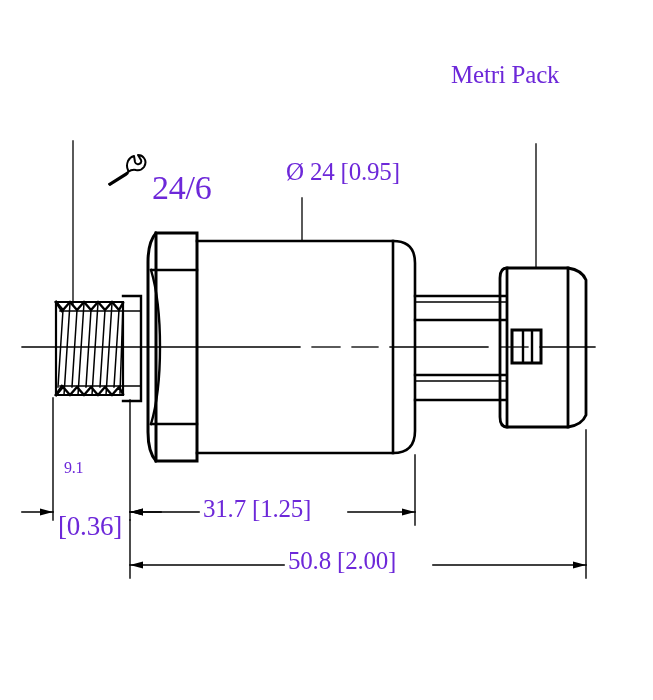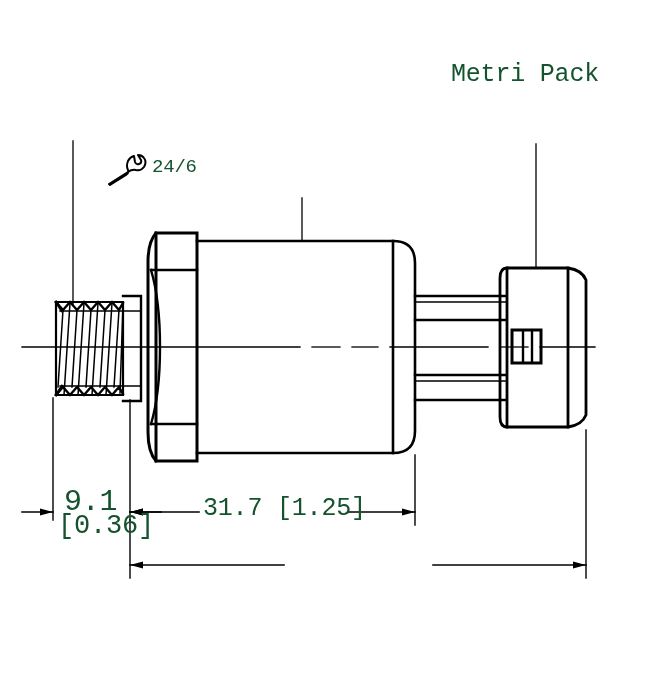--- a/index.html
+++ b/index.html
@@ -22,32 +22,32 @@
   #drawing-svg {
     position: absolute;
     left: 0;
     top: 0;
     width: 653px;
     height: 700px;
     display: block;
   }
   .label {
     position: absolute;
-    font-family: Liberation Mono, monospace;
-    color: #14532d;
+    font-family: Liberation Serif, serif;
+    color: #6d28d9;
     white-space: nowrap;
     line-height: 1.18;
     letter-spacing: -0.2px;
   }
   .lbl-thread       { left: 42px;  top: 101px; font-size: 25px; }
-  .lbl-wrench-text  { left: 152px; top: 156px; font-size: 19px; }
+  .lbl-wrench-text  { left: 152px; top: 168px; font-size: 34px; }
   .lbl-diameter     { left: 286px; top: 157px; font-size: 25px; }
   .lbl-connector    { left: 451px; top: 60px;  font-size: 25px; }
   .lbl-connector2   { left: 451px; top: 92px;  font-size: 25px; }
-  .lbl-dim-91       { left: 64px;  top: 485px; font-size: 30px; }
+  .lbl-dim-91       { left: 64px;  top: 459px; font-size: 16px; }
   .lbl-dim-036      { left: 40px;  top: 511px; font-size: 27px; margin-left: 18px; }
   .lbl-dim-317      { left: 203px; top: 494px; font-size: 25px; }
   .lbl-dim-508      { left: 288px; top: 546px; font-size: 25px; }
   .wrench-icon {
     position: absolute;
     left: 108px;
     top: 152px;
     width: 48px;
     height: 34px;
   }
@@ -193,24 +193,26 @@
 
   <svg class="wrench-icon" viewBox="0 0 48 34">
     <path d="M1,32 L20,20 Q24,17 28,18 Q33,19 36,15 Q39,10 36,6 Q34,3 30,3
              L33,8 Q34,11 31,12 Q28,13 27,10 L26,4 Q22,5 20,9 Q18,14 20,18
              Q21,21 18,23 L2,33 Z" fill="none" stroke="#000000" stroke-width="2" stroke-linejoin="round"></path>
   </svg>
 
 
   <div class="label lbl-wrench-text">24/6</div>
 
+  <div class="label lbl-diameter">Ø 24 [0.95]</div>
 
   <div class="label lbl-connector">Metri Pack</div>
 
 
   <div class="label lbl-dim-91">9.1</div>
 
   <div class="label lbl-dim-036">[0.36]</div>
 
   <div class="label lbl-dim-317">31.7 [1.25]</div>
 
+  <div class="label lbl-dim-508">50.8 [2.00]</div>
 
 </div>
 
 </body></html>

